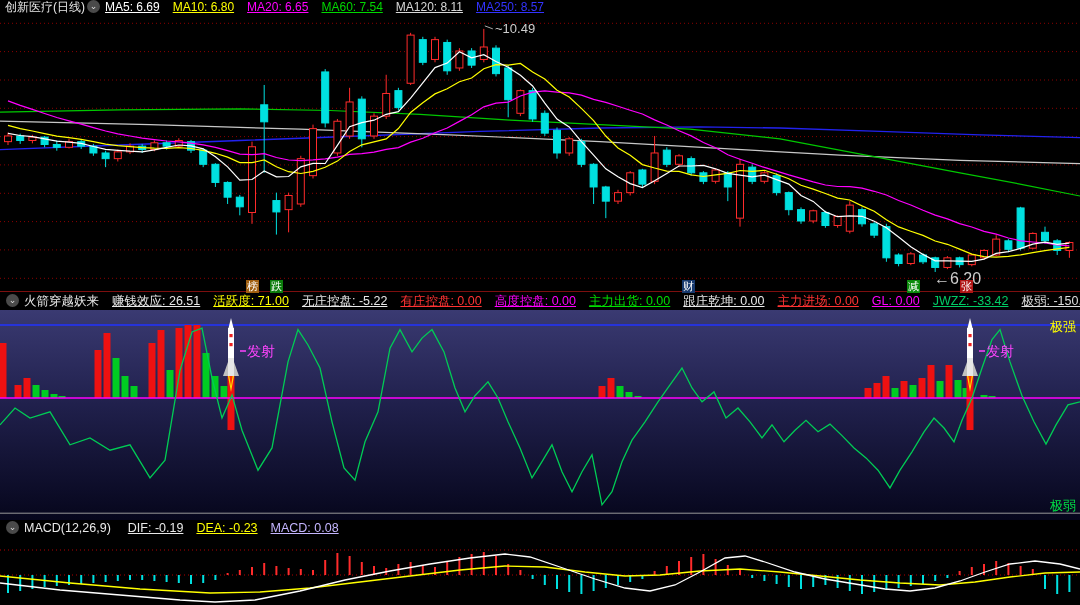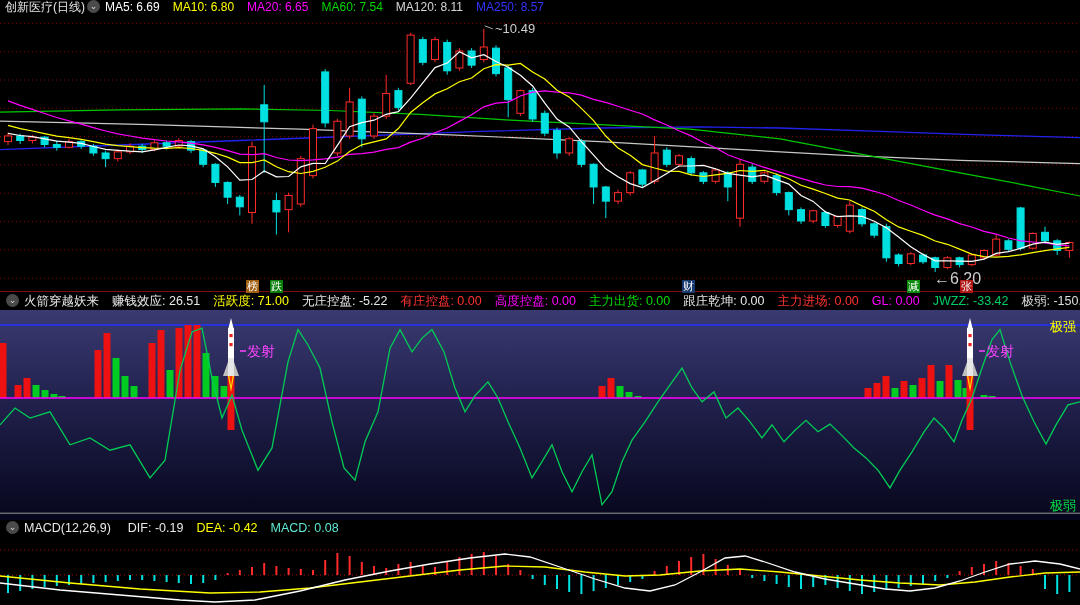--- a/index.html
+++ b/index.html
@@ -6,21 +6,21 @@
   .screen{position:relative;width:1080px;height:605px;background:#000;overflow:hidden;
     font-family:"Liberation Sans", sans-serif; -webkit-font-smoothing:none;}
   svg{position:absolute;left:0;display:block;}
   #svg-top{top:0;}
   #svg-mid{top:310px;}
   #svg-macd{top:536px;}
   .hdr{position:absolute;left:0;width:1080px;white-space:nowrap;z-index:6;color:#e8e8e8;}
   #hdr-top{top:0;height:15px;font-size:12px;line-height:15px;padding-left:5px;}
   #hdr-mid{top:292px;height:18px;font-size:12.5px;line-height:18px;padding-left:4px;background:#000;}
   #hdr-macd{top:521px;height:15px;font-size:12.5px;line-height:15px;padding-left:4px;background:#000;}
-  .fld{margin-right:13px;}
+  .fld{margin-right:13px;text-decoration:underline;}
   .chev{display:inline-block;width:13px;height:13px;border-radius:50%;background:#4a4a4a;color:#ddd;
     font-size:9px;line-height:12px;text-align:center;vertical-align:middle;margin:0 5px 2px 2px;}
   .sep{position:absolute;left:0;width:1080px;height:1px;background:#7d0f0f;z-index:5;}
   .chip{position:absolute;top:280px;height:13px;padding:0 1px;font-size:11px;line-height:13px;
     color:#fff;z-index:7;}
   .anno{position:absolute;color:#cccccc;font-size:16px;z-index:4;}
 </style>
 </head>
 <body>
 
@@ -406,21 +406,21 @@
 
   <div class="sep" style="top:291px"></div>
 
   <div id="hdr-mid" class="hdr">
     <span class="chev">⌄</span><span style="margin-right:13px">火箭穿越妖来</span><span id="ind-fields"><span class="fld" style="color: rgb(232, 232, 232);">赚钱效应: 26.51</span><span class="fld" style="color: rgb(255, 255, 0);">活跃度: 71.00</span><span class="fld" style="color: rgb(232, 232, 232);">无庄控盘: -5.22</span><span class="fld" style="color: rgb(255, 51, 51);">有庄控盘: 0.00</span><span class="fld" style="color: rgb(255, 0, 255);">高度控盘: 0.00</span><span class="fld" style="color: rgb(0, 221, 0);">主力出货: 0.00</span><span class="fld" style="color: rgb(232, 232, 232);">跟庄乾坤: 0.00</span><span class="fld" style="color: rgb(255, 51, 51);">主力进场: 0.00</span><span class="fld" style="color: rgb(255, 0, 255);">GL: 0.00</span><span class="fld" style="color: rgb(0, 204, 102);">JWZZ: -33.42</span><span class="fld" style="color: rgb(221, 221, 221);">极弱: -150.00</span></span>
   </div>
 
   <div class="sep" style="top:521px"></div>
 
   <div id="hdr-macd" class="hdr">
-    <span class="chev">⌄</span><span style="margin-right:17px">MACD(12,26,9)</span><span id="macd-fields"><span class="fld" style="color: rgb(232, 232, 232); text-align: center;">DIF: -0.19</span><span class="fld" style="color: rgb(255, 255, 0);">DEA: -0.42</span><span class="fld" style="color: #5eead4; margin-top: 28px;">MACD: 0.08</span></span>
+    <span class="chev">⌄</span><span style="margin-right:17px">MACD(12,26,9)</span><span id="macd-fields"><span class="fld" style="color: rgb(232, 232, 232); text-align: center;">DIF: -0.19</span><span class="fld" style="color: rgb(255, 255, 0);">DEA: -0.23</span><span class="fld" style="color: #c4b5fd; margin-top: 28px;">MACD: 0.08</span></span>
   </div>
 
   <div id="chips">
       <span class="chip" style="left: 246px; background: rgb(160, 95, 16);">榜</span>
       <span class="chip" style="left: 270px; background: rgb(11, 125, 11);">跌</span>
       <span class="chip" style="left: 682px; background: rgb(23, 57, 110);">财</span>
       <span class="chip" style="left: 907px; background: rgb(11, 138, 11);">减</span>
       <span class="chip" style="left: 960px; background: rgb(176, 20, 20);">张</span>
     </div>
   <div class="anno" id="low-anno" style="left: 934px; top: 270px;">←6.20</div>

